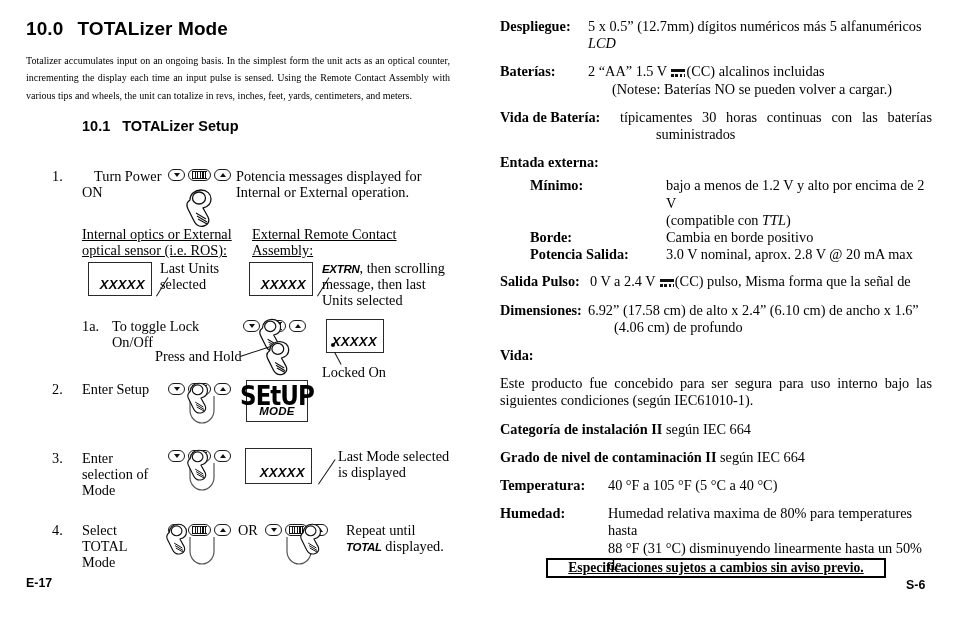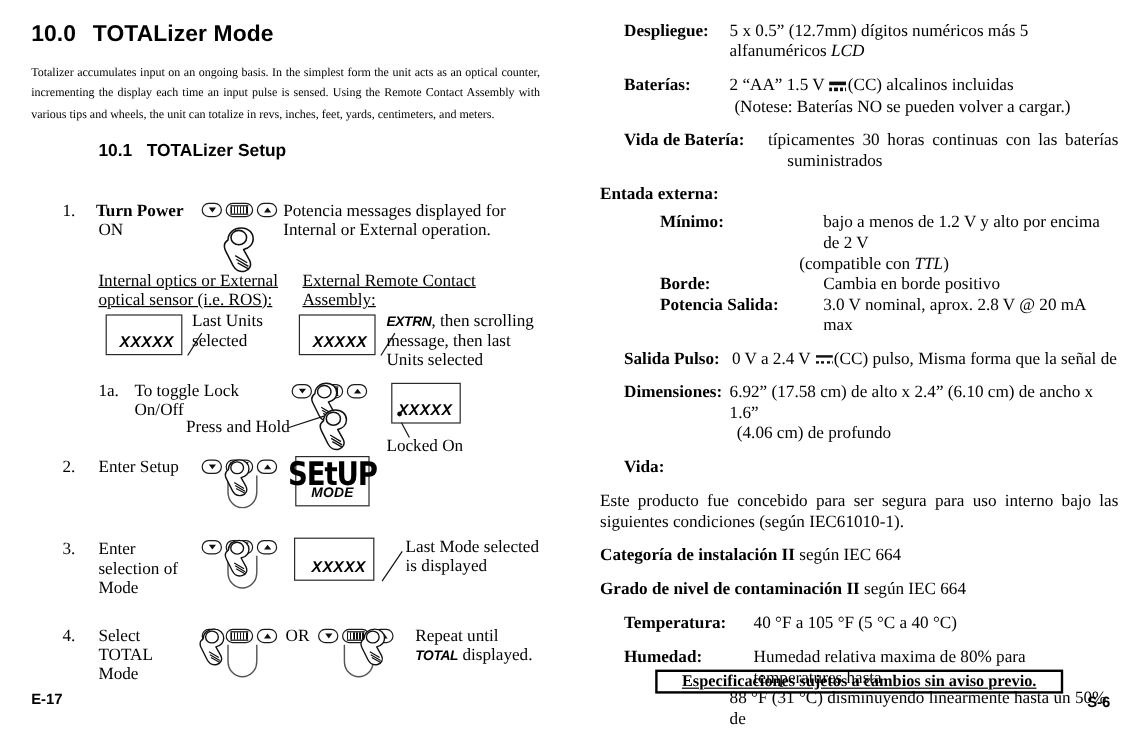--- a/index.html
+++ b/index.html
@@ -167,21 +167,21 @@
     width: 14px; height: 2.6px; background: #111;
   }
   .dc-sym::after {
     content: "";
     position: absolute; left: 0; top: 6px;
     width: 14px; height: 2.4px;
     background: repeating-linear-gradient(90deg,#111 0 2.6px,#fff 2.6px 4.4px);
   }
   .indent-block { margin-left: 30px; }
   .specrow { display: flex; }
-  .specrow .k { flex: 0 0 auto; font-weight: bold; margin-left: 20px; }
+  .specrow .k { flex: 0 0 auto; font-weight: bold; }
   .specrow .v { flex: 1 1 auto; }
 
   .notice {
     position: absolute;
     left: 546px; top: 558px;
     width: 340px; height: 20px;
     border: 2px solid #000;
     display: flex; align-items: center; justify-content: center;
     font-weight: bold;
     font-size: 13.6px;
@@ -211,21 +211,21 @@
 
     <p class="intro">Totalizer accumulates input on an ongoing basis.  In the simplest form the unit acts as an optical counter, incrementing the display each time an input pulse is sensed.  Using the Remote Contact Assembly with various tips and wheels, the unit can totalize in revs, inches, feet, yards, centimeters, and meters.</p>
 
     <div class="h2">
       <span class="num">10.1</span><span>TOTALizer Setup</span>
     </div>
   </div>
 
   <div class="step">
     <span class="step-num" style="left:52px; top:168px;">1.</span>
-    <span class="step-label" style="left:80px; top:168px;font-weight:bold;">Turn Power</span>
+    <span class="step-label" style="left:94px; top:168px;">Turn Power</span>
     <span class="step-label" style="left:82px; top:184px;">ON</span>
 
     <div class="keys" style="left:168px; top:169px;">
       <span class="key small">
           <span class="tri down"></span>
         </span>
       <span class="key wide">
           <span class="ridges"></span>
         </span>
       <span class="key small">

